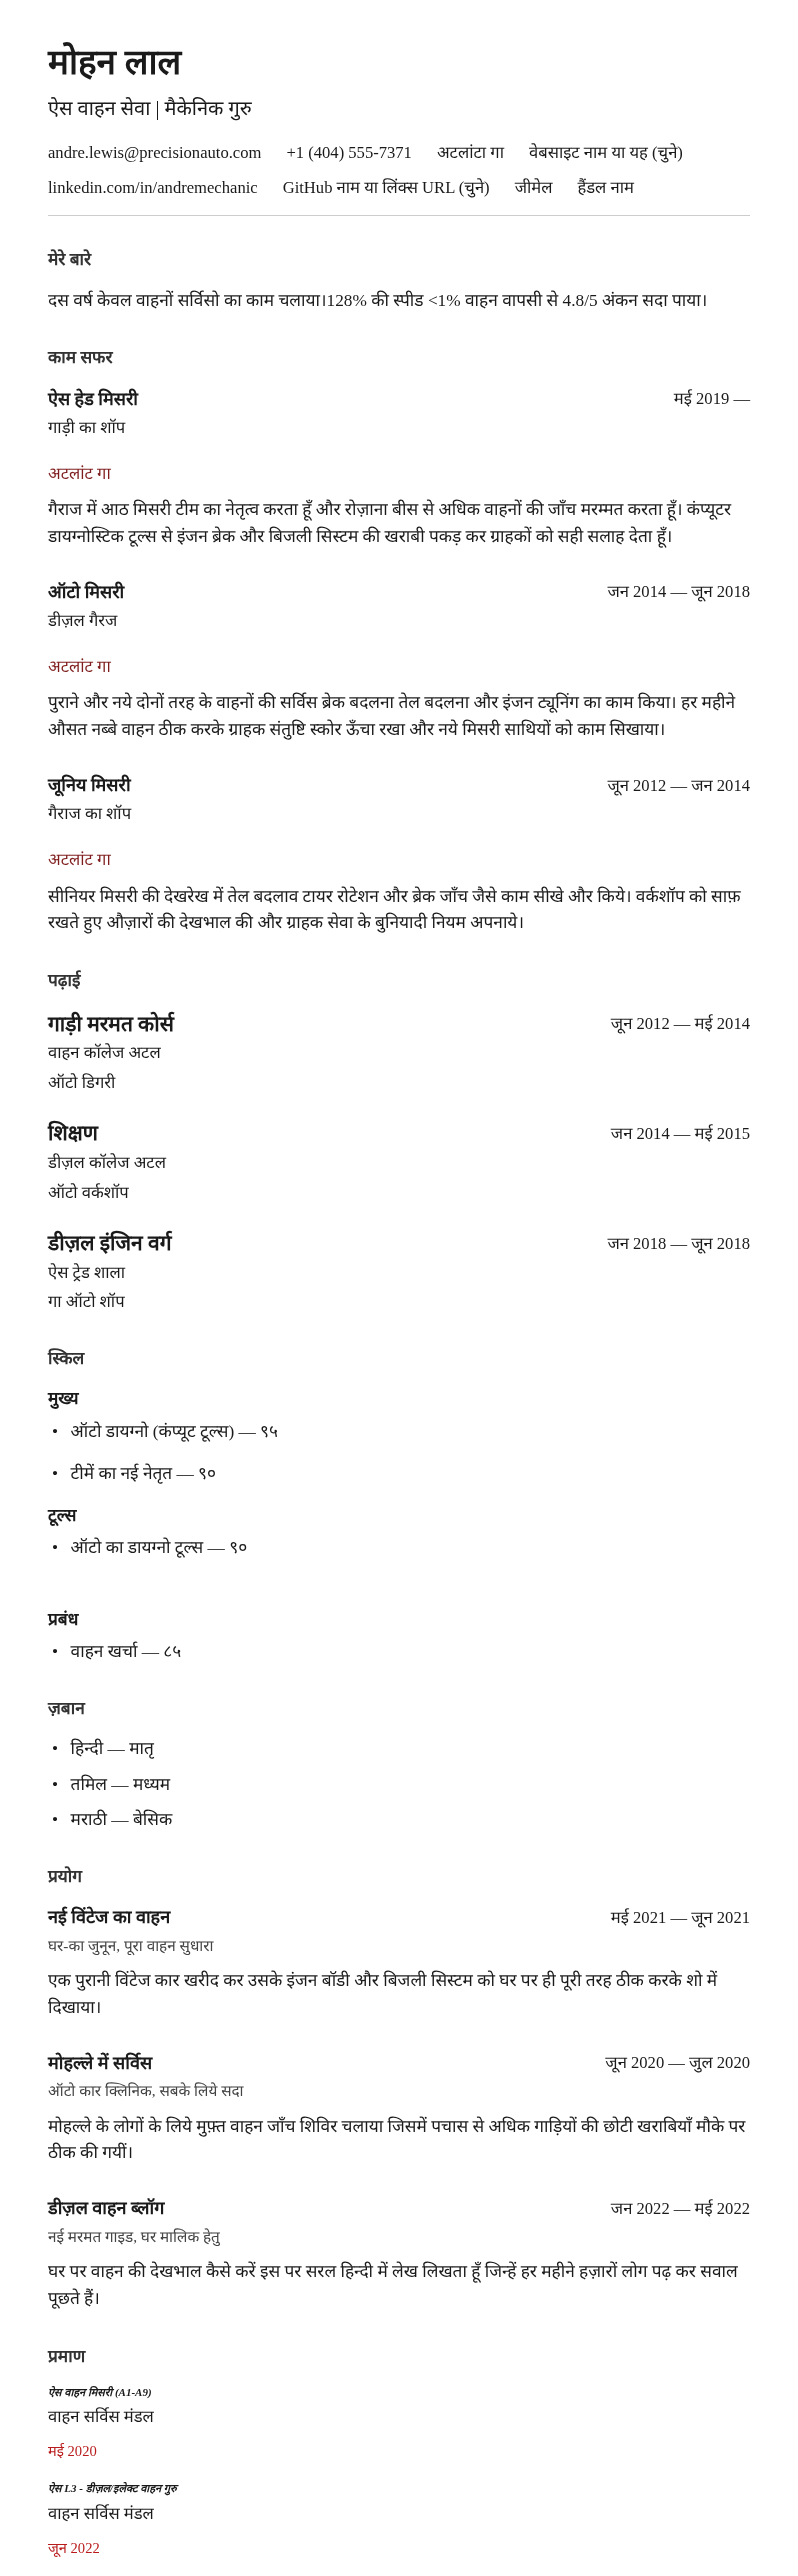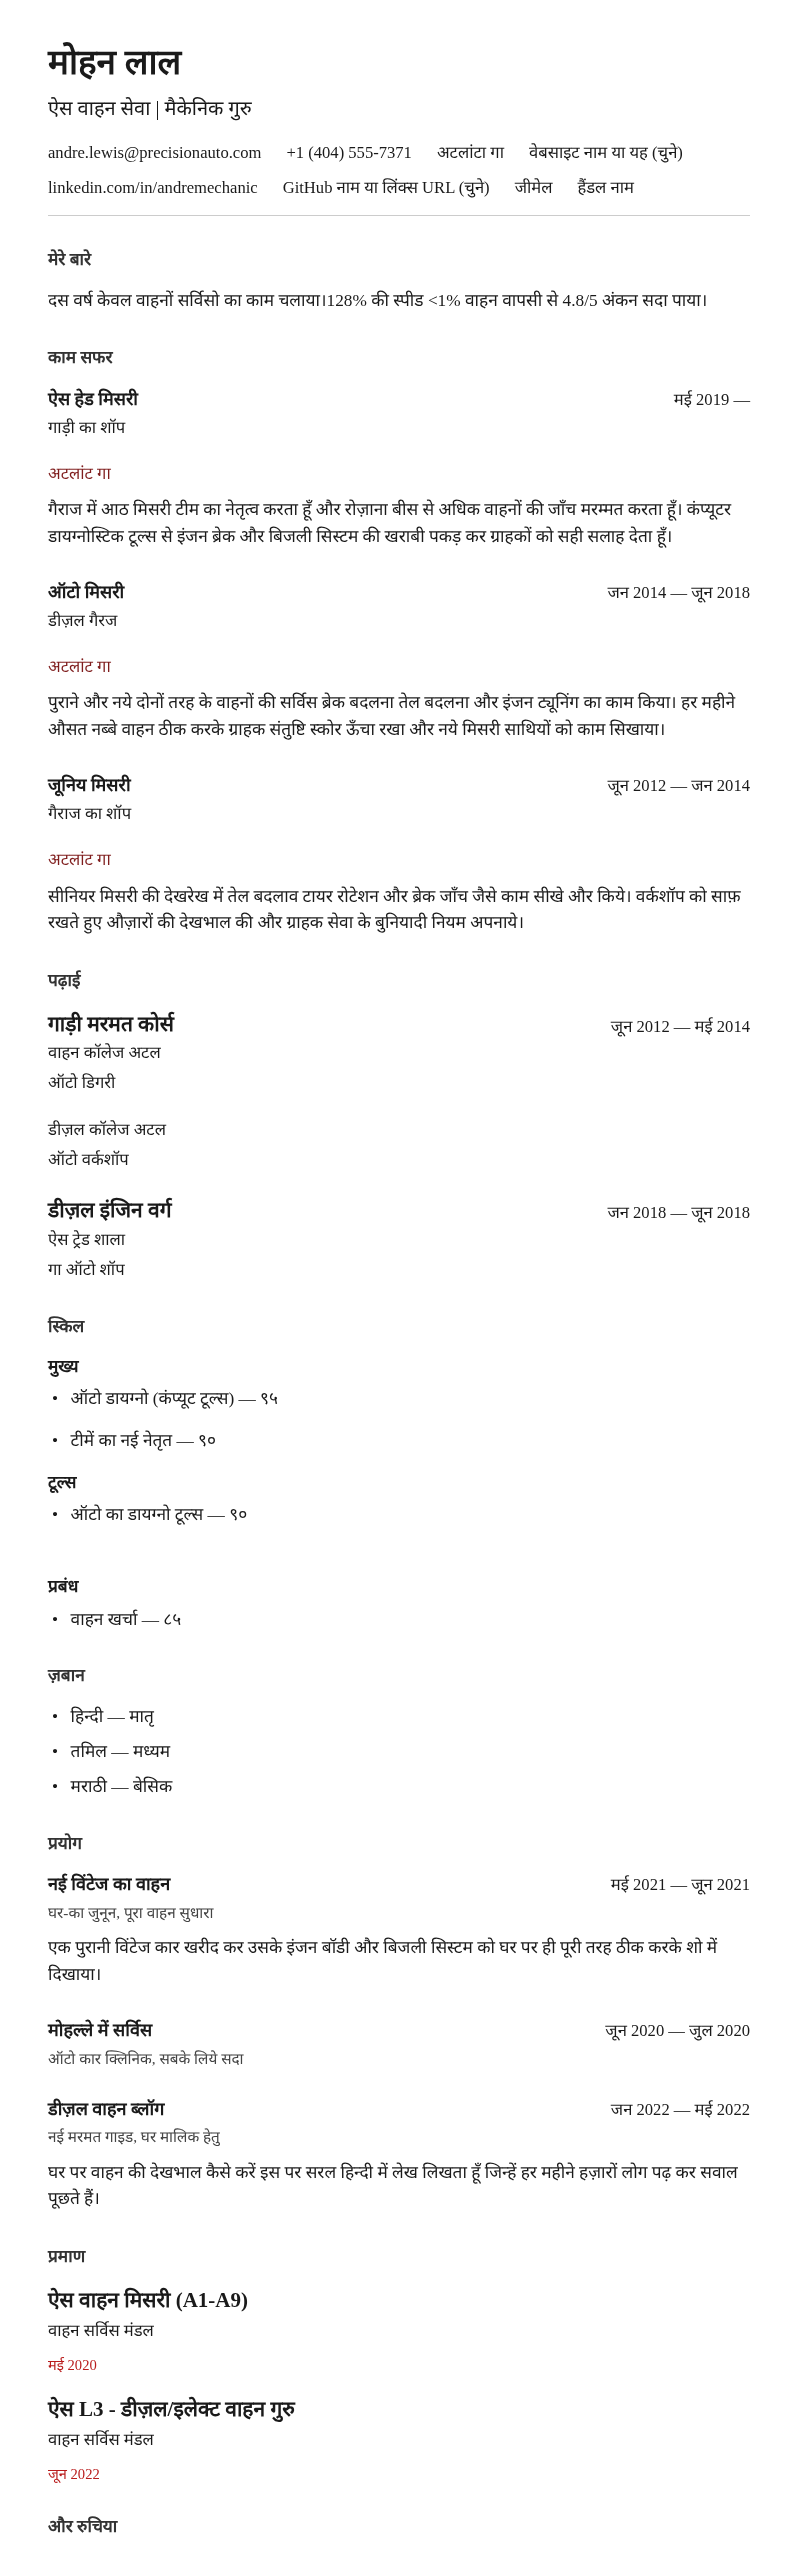--- a/index.html
+++ b/index.html
@@ -13,41 +13,41 @@
   .name { font-size:35px; font-weight:700; line-height:1.15; margin-bottom:10.6px; }
   .subtitle { font-size:20px; font-weight:400; margin-bottom:20px; }
   .contact-row { display:flex; flex-wrap:wrap; column-gap:25px; row-gap:9.3px;
     font-size:16.6px; line-height:1.4; margin-bottom:12px; }
   .divider { border:none; border-top:0.7px solid #cccccc; margin-top:16px; }
   .section { margin-top:31px; }
   .section-title { font-size:17.3px; font-weight:700; color:#333333; margin-bottom:17.3px; }
   .summary-text { font-size:17.3px; line-height:1.55; }
   .entry { margin-bottom:28px; }
   .entry:last-child { margin-bottom:0; }
-  .entry-head { display:flex; justify-content:space-between; align-items:flex-end;gap:48px; }
+  .entry-head { display:flex; justify-content:space-between; align-items:center;gap:48px; }
   .entry-title { font-size:18px; font-weight:700; }
   .entry-dates { font-size:16.6px; white-space:nowrap; }
   .entry-sub { font-size:16.6px; margin-top:5.3px; }
   .entry-loc { font-size:16.6px; margin-top:23px; color:#7f1d1d; }
   .entry-desc { font-size:17.3px; line-height:1.55; margin-top:13.3px; }
   .edu-entry { margin-bottom:22.6px; }
   .edu-entry:last-child { margin-bottom:0; }
   .edu-title { font-size:21px; font-weight:700; }
   .edu-line { font-size:16.6px; line-height:1.5; margin-top:4.7px; }
   .skill-group { margin-bottom:16px; }
   .skill-group:last-child { margin-bottom:0;margin-top:46px; }
   .skill-name { font-size:17.3px; font-weight:700; margin-bottom:9.3px; }
   ul.plain { list-style:none; }
   ul.plain li { font-size:17.3px; line-height:1.5; padding-left:22.6px; position:relative; margin-bottom:9.3px; }
   ul.plain li:last-child { margin-bottom:0; }
   ul.plain li::before { content:"\2022"; position:absolute; left:4px; }
   .proj-sub { font-size:15.3px; color:#444444; margin-top:6.7px; }
   .cert-entry { margin-bottom:20px; }
   .cert-entry:last-child { margin-bottom:0; }
-  .cert-name { font-size:21px; font-weight:700; }
+  .cert-name { font-size:11px; font-weight:700;font-style:italic; }
   .cert-issuer { font-size:16.6px; margin-top:5.3px; }
   .cert-date { font-size:14.6px; color:#b91c1c; margin-top:13px; }
 </style>
 </head>
 <body>
 
 <header>
   <h1 class="name">मोहन लाल</h1>
   <div class="subtitle">ऐस वाहन सेवा | मैकेनिक गुरु</div>
   <div class="contact-row">
@@ -110,20 +110,24 @@
   <div class="edu-entry">
     <div class="entry-head">
       <span class="edu-title">गाड़ी मरमत कोर्स</span>
       <span class="entry-dates">जून 2012 — मई 2014</span>
     </div>
     <div class="edu-line">वाहन कॉलेज अटल</div>
     <div class="edu-line">ऑटो डिगरी</div>
   </div>
 
   <div class="edu-entry">
+    <div class="entry-head">
+      <span class="edu-title">शिक्षण</span>
+      <span class="entry-dates">जन 2014 — मई 2015</span>
+    </div>
     <div class="edu-line">डीज़ल कॉलेज अटल</div>
     <div class="edu-line">ऑटो वर्कशॉप</div>
   </div>
 
   <div class="edu-entry">
     <div class="entry-head">
       <span class="edu-title">डीज़ल इंजिन वर्ग</span>
       <span class="entry-dates">जन 2018 — जून 2018</span>
     </div>
     <div class="edu-line">ऐस ट्रेड शाला</div>
@@ -179,20 +183,21 @@
     <div class="proj-sub">घर-का जुनून, पूरा वाहन सुधारा</div>
     <p class="entry-desc">एक पुरानी विंटेज कार खरीद कर उसके इंजन बॉडी और बिजली सिस्टम को घर पर ही पूरी तरह ठीक करके शो में दिखाया।</p>
   </div>
 
   <div class="entry">
     <div class="entry-head">
       <span class="entry-title">मोहल्ले में सर्विस</span>
       <span class="entry-dates">जून 2020 — जुल 2020</span>
     </div>
     <div class="proj-sub">ऑटो कार क्लिनिक, सबके लिये सदा</div>
+    <p class="entry-desc">मोहल्ले के लोगों के लिये मुफ़्त वाहन जाँच शिविर चलाया जिसमें पचास से अधिक गाड़ियों की छोटी खराबियाँ मौके पर ठीक की गयीं।</p>
   </div>
 
   <div class="entry">
     <div class="entry-head">
       <span class="entry-title">डीज़ल वाहन ब्लॉग</span>
       <span class="entry-dates">जन 2022 — मई 2022</span>
     </div>
     <div class="proj-sub">नई मरमत गाइड, घर मालिक हेतु</div>
     <p class="entry-desc">घर पर वाहन की देखभाल कैसे करें इस पर सरल हिन्दी में लेख लिखता हूँ जिन्हें हर महीने हज़ारों लोग पढ़ कर सवाल पूछते हैं।</p>
   </div>

